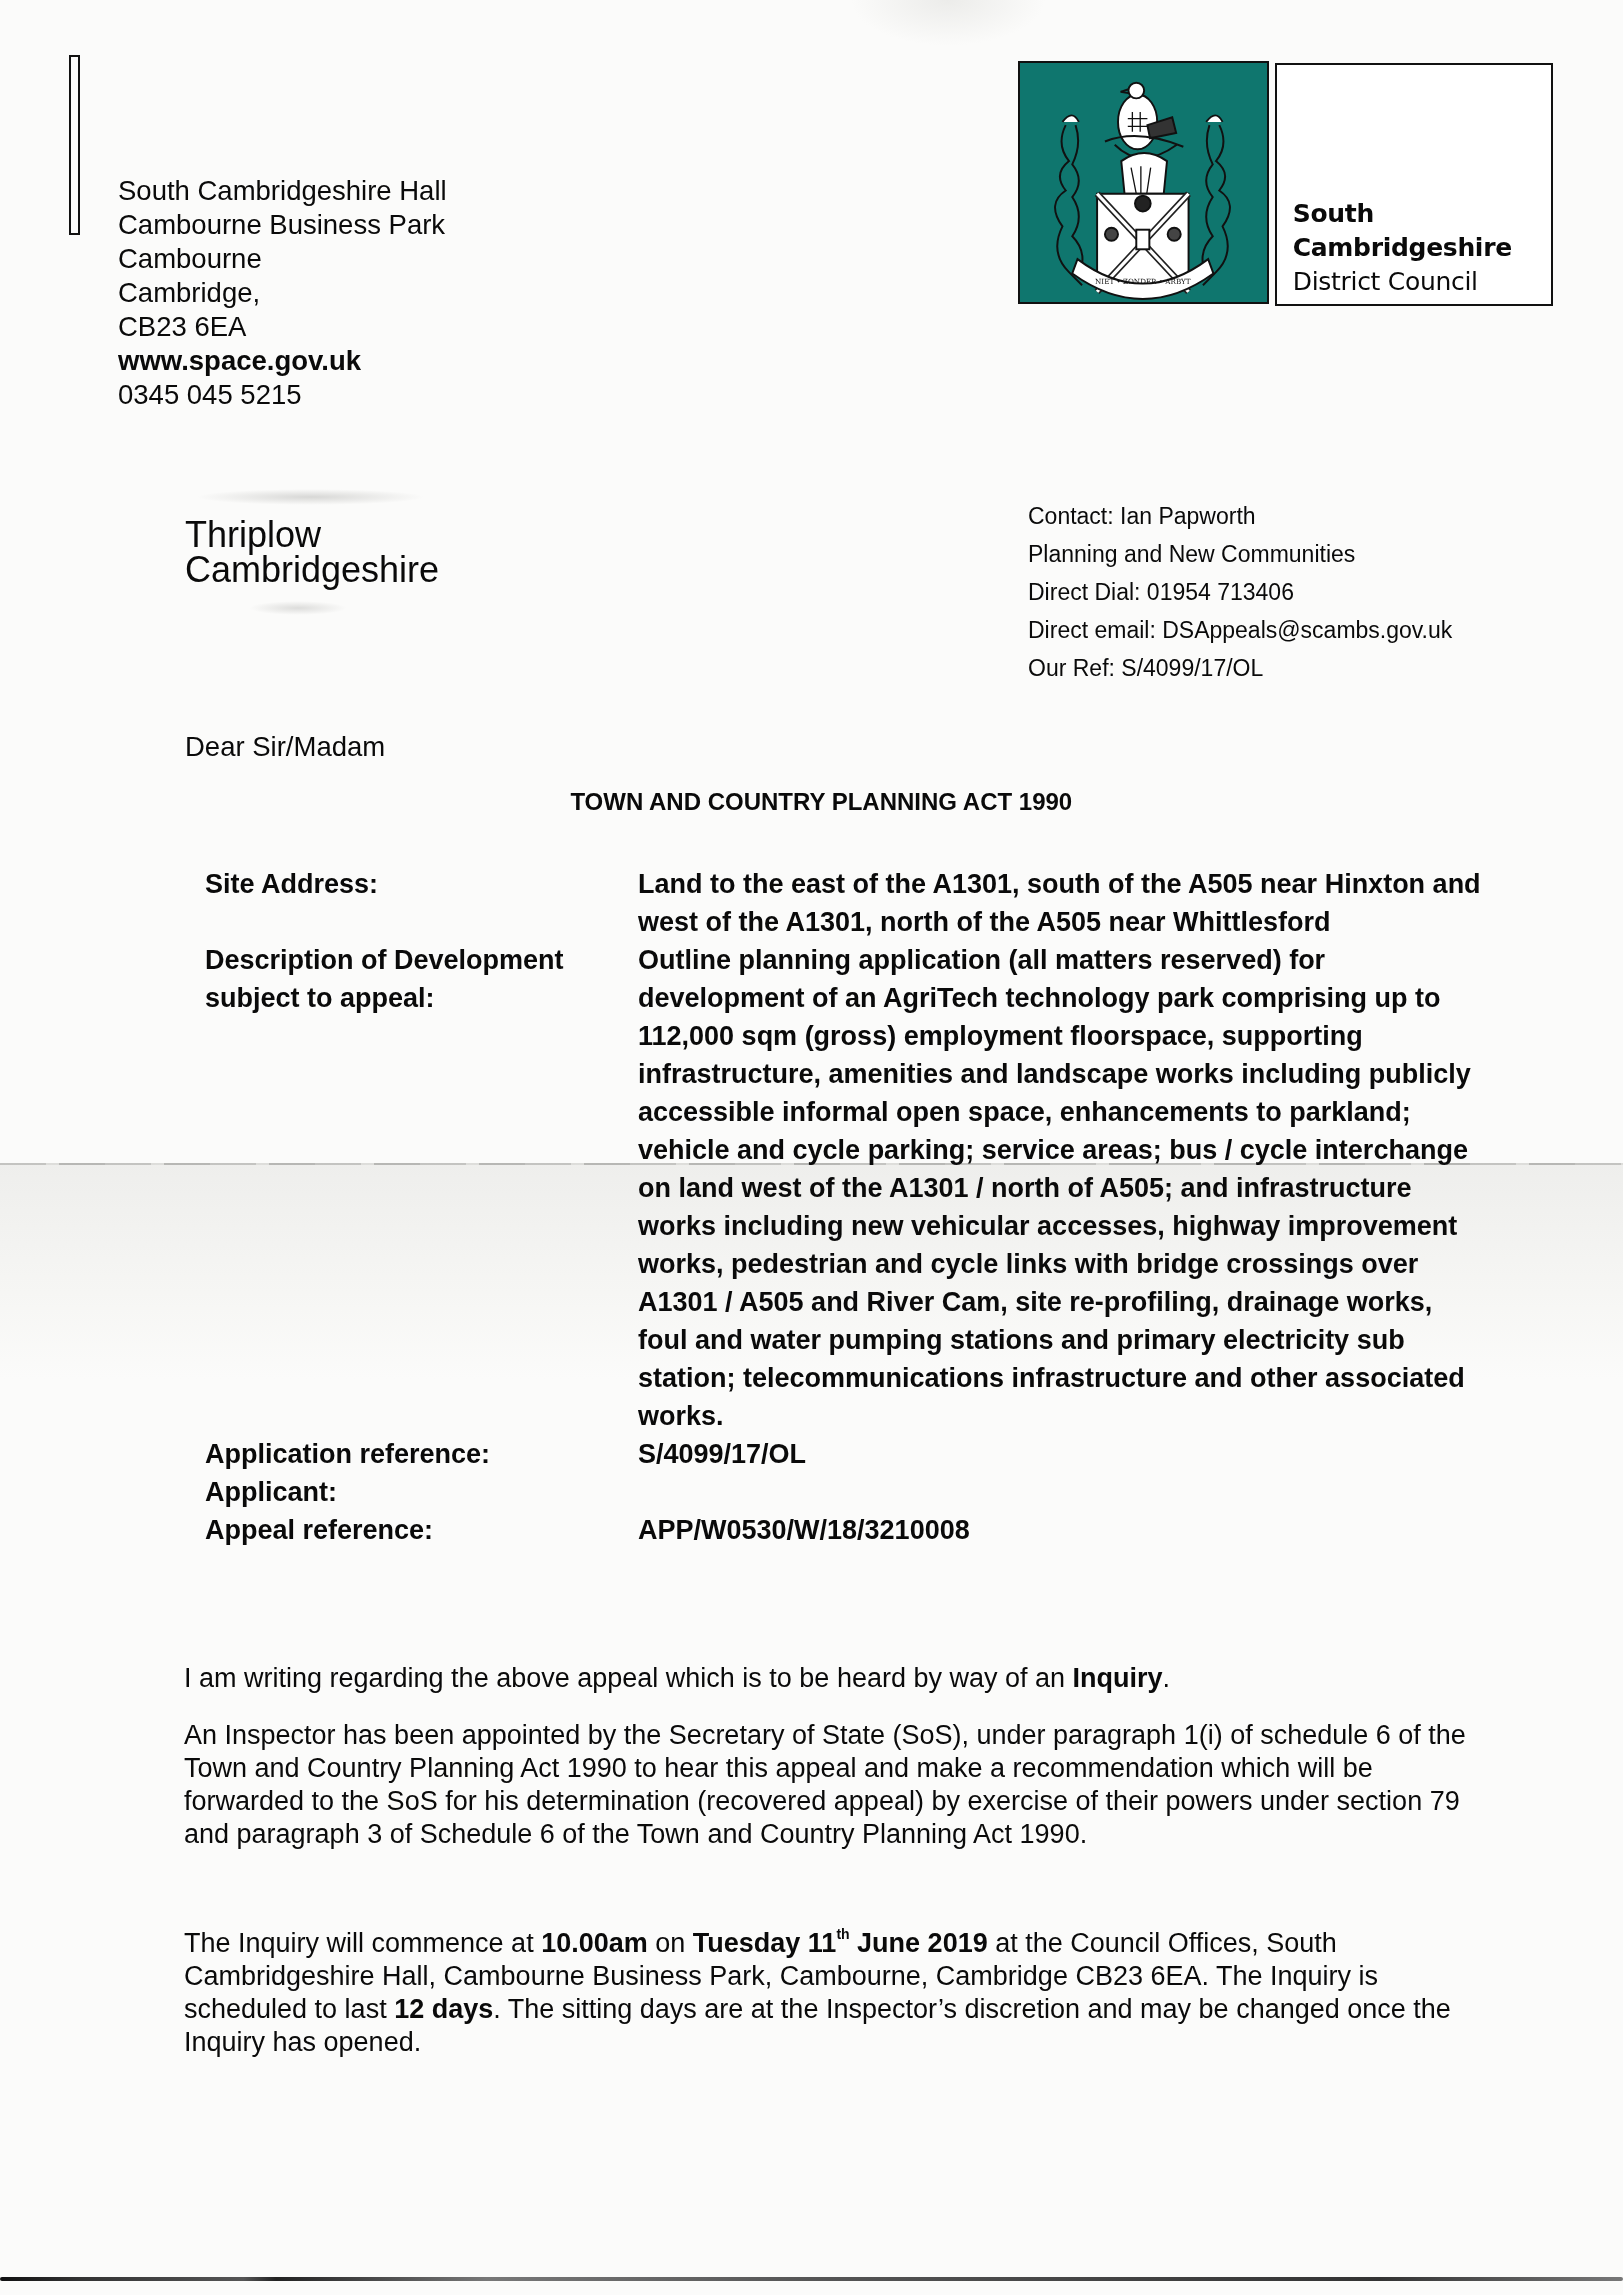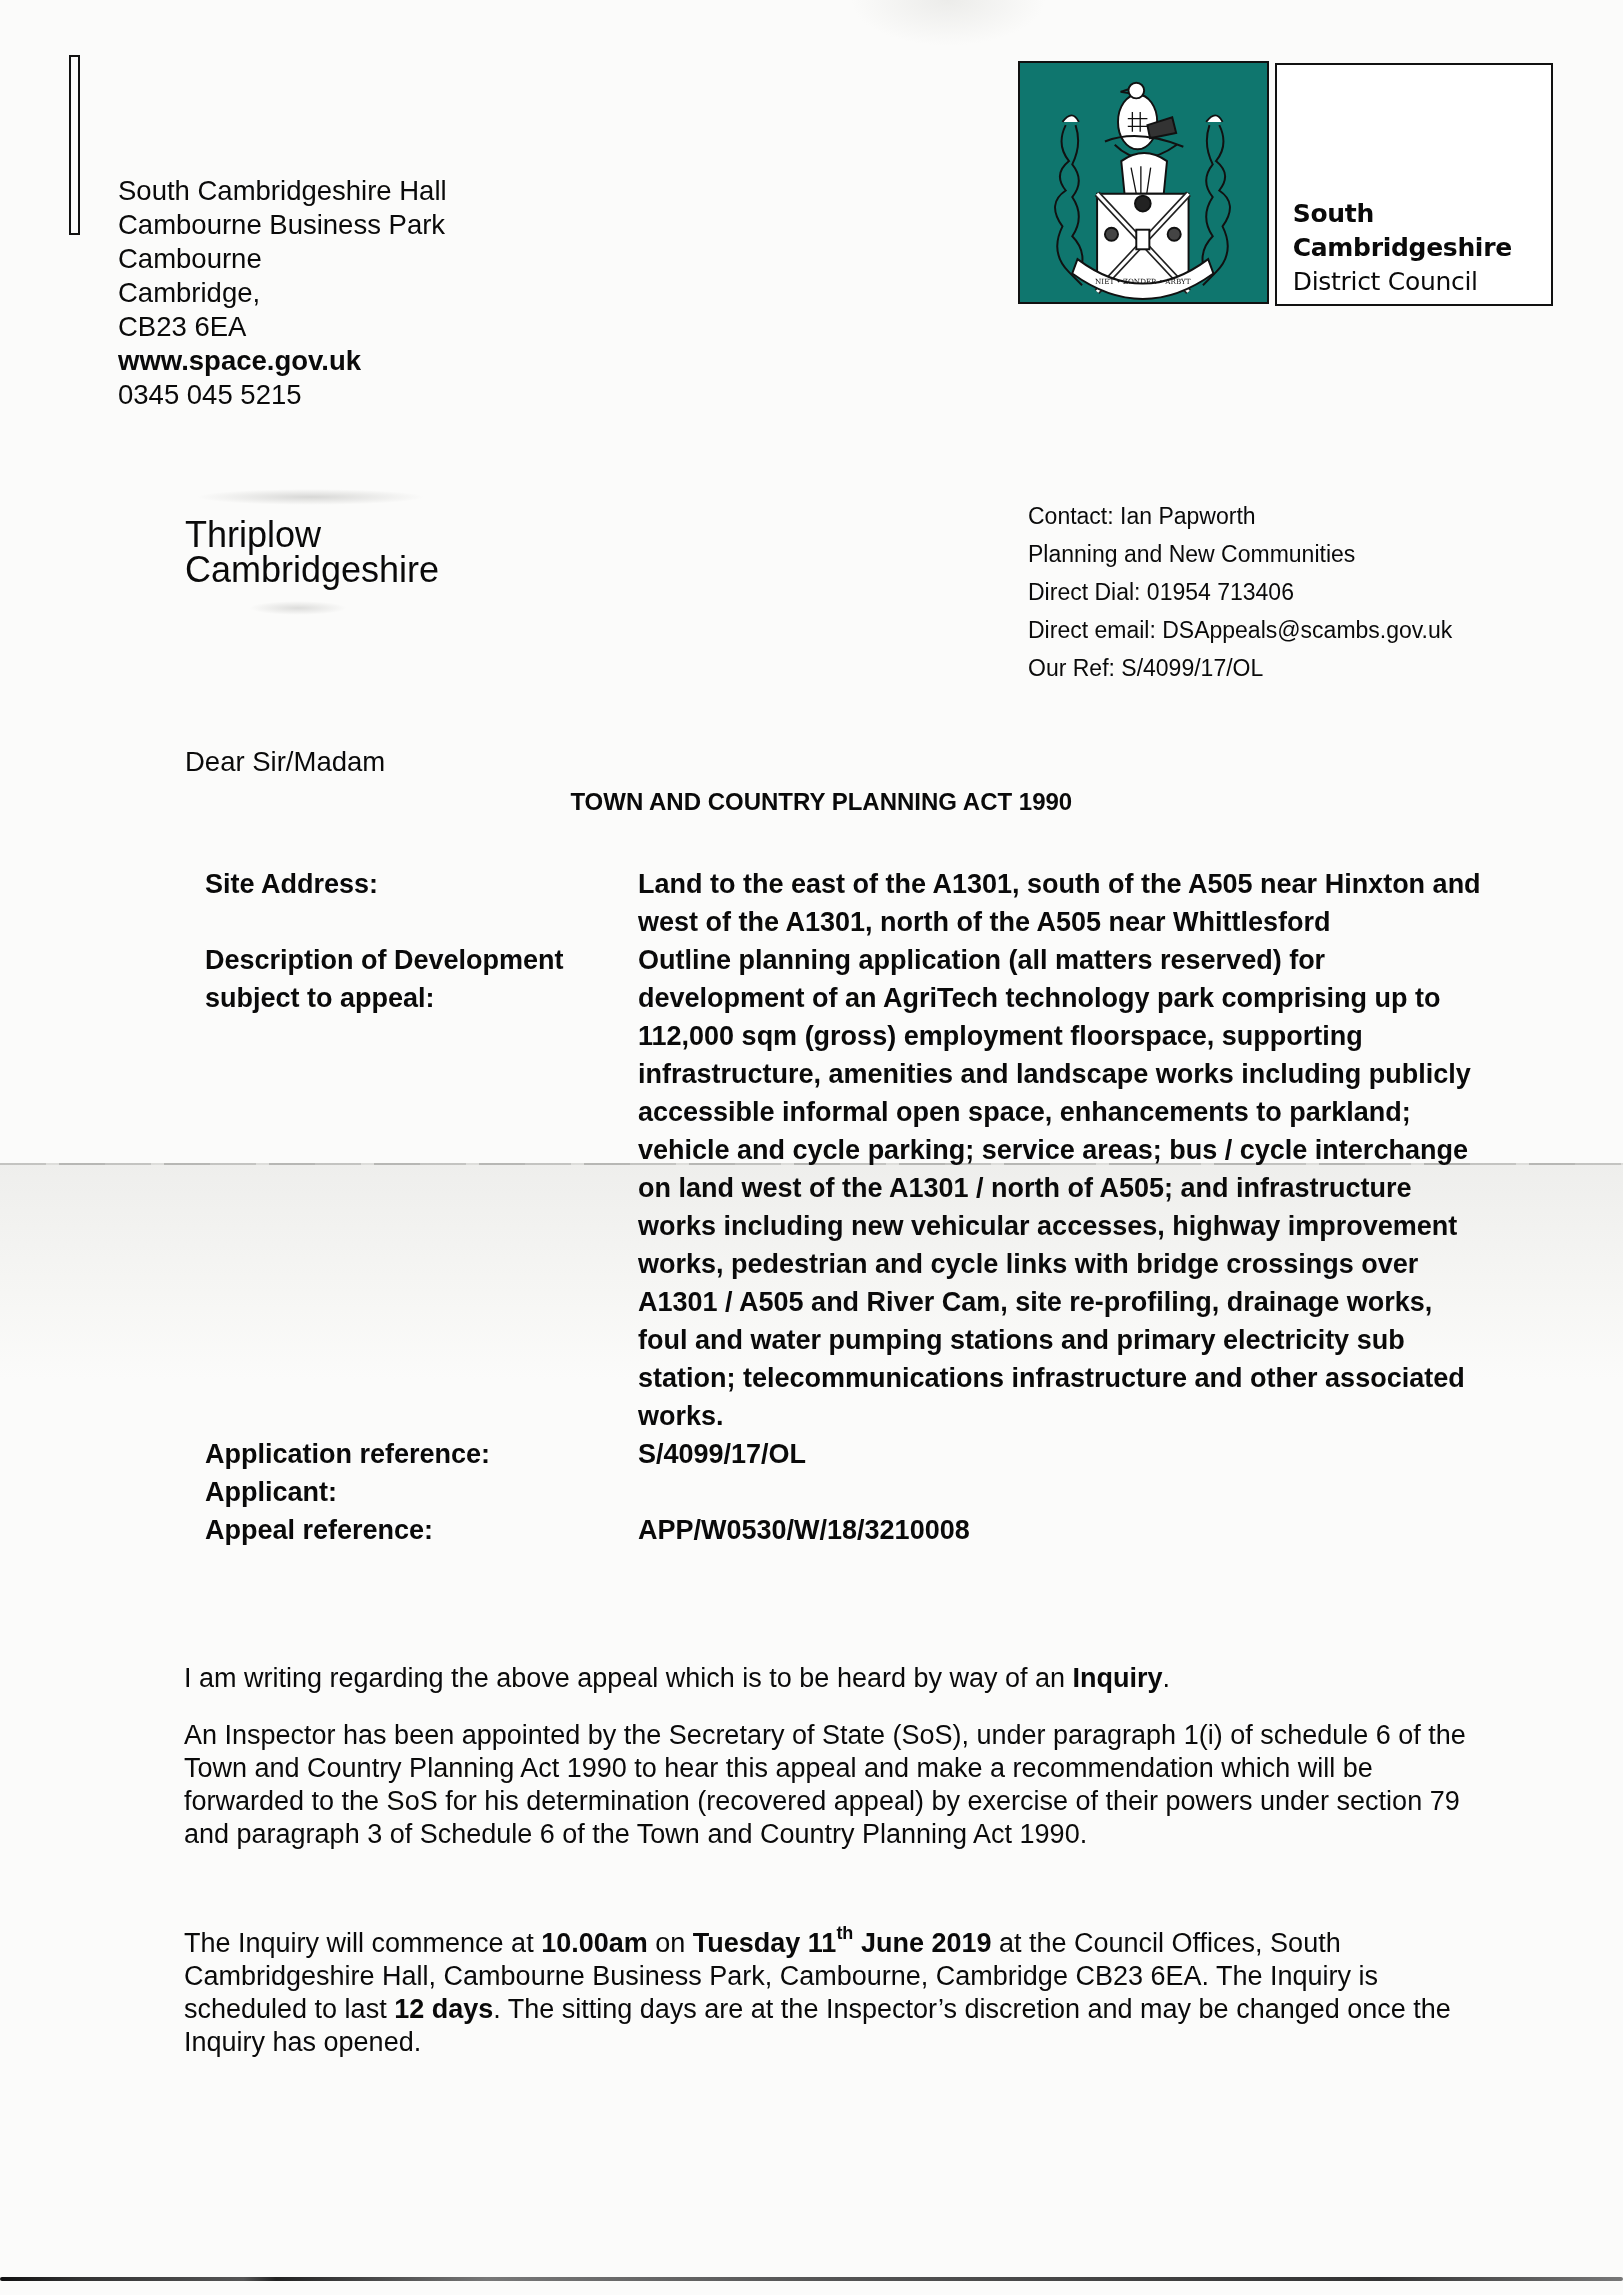--- a/index.html
+++ b/index.html
@@ -69,41 +69,41 @@
   }
   .smudge2 {
     left: 249px; top: 601px; width: 98px; height: 14.4px;
     background: radial-gradient(ellipse, #c8c8c6 0, rgba(251,251,250,0) 70%); opacity:.6;
   }
 
   
   .contact { left: 1028px; top: 497px; font-size: 23px; line-height: 38px; }
   .contact span { display: block; white-space: nowrap; }
 
-  .salutation { left: 185px; top: 746px; font-size: 27.5px; }
+  .salutation { left: 185px; top: 731px; font-size: 27.5px; }
 
   
   .heading {
     left: 0; width: 1623px; text-align: center; top: 788px;
     font-size: 24px; font-weight: bold; letter-spacing: 0px; padding-left: 19.6px; box-sizing: border-box;
   }
 
   
   .details { left: 205px; top: 865px; width: 1308px; font-size: 27px; font-weight: bold; line-height: 38px; }
   .row { display: flex; }
   .row .label { width: 433px; flex: none; }
   .row .value { width: 850px; }
 
   
   .para { left: 184px; width: 1308px; font-size: 27px; line-height: 33px; }
   .para b { font-weight: bold; }
   .p1 { top: 1662px; }
   .p2 { top: 1719px; }
   .p3 { top: 1927px; }
-  sup { font-size: 18px; line-height: 0; position: relative; top: -2.6px; }
+  sup { font-size: 14px; line-height: 0; position: relative; top: -2.6px; }
 </style>
 </head>
 <body>
 
 <div class="abs corner-shadow"></div>
 <div class="abs fold-shadow"></div>
 <div class="abs fold-line"></div>
 <div class="abs bottom-edge"></div>
 
 <div class="abs window-bar"></div>

